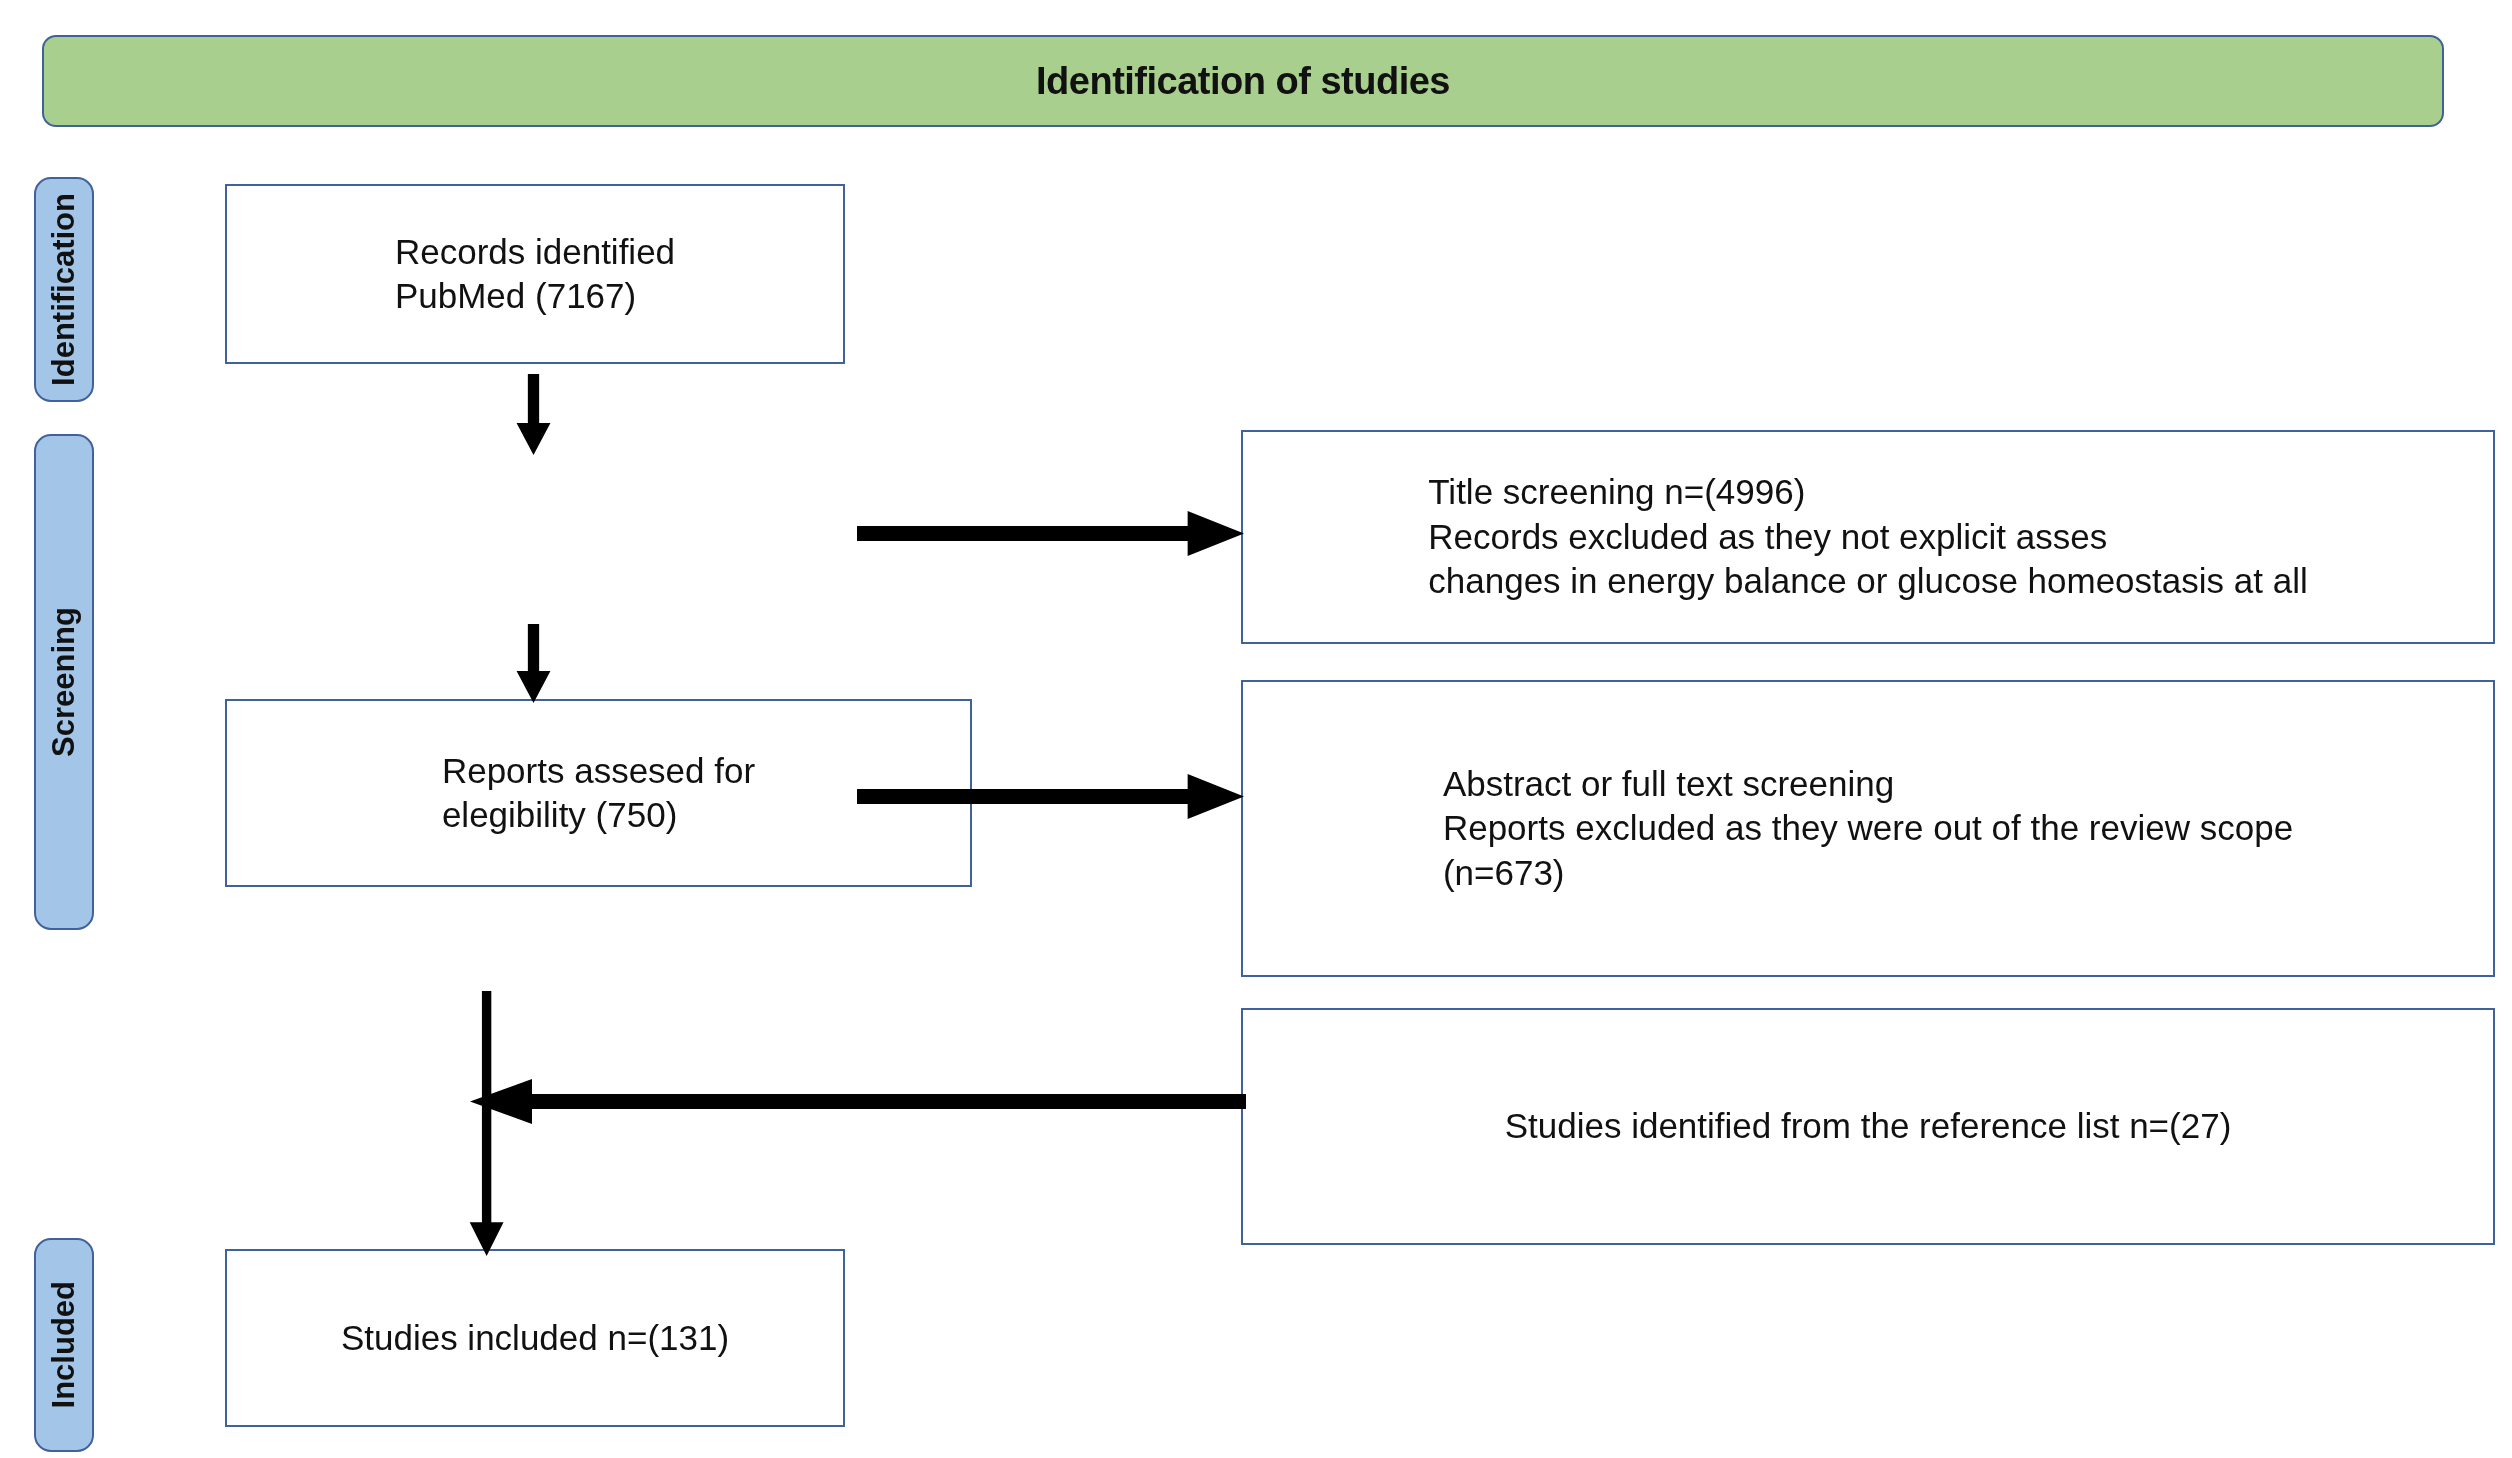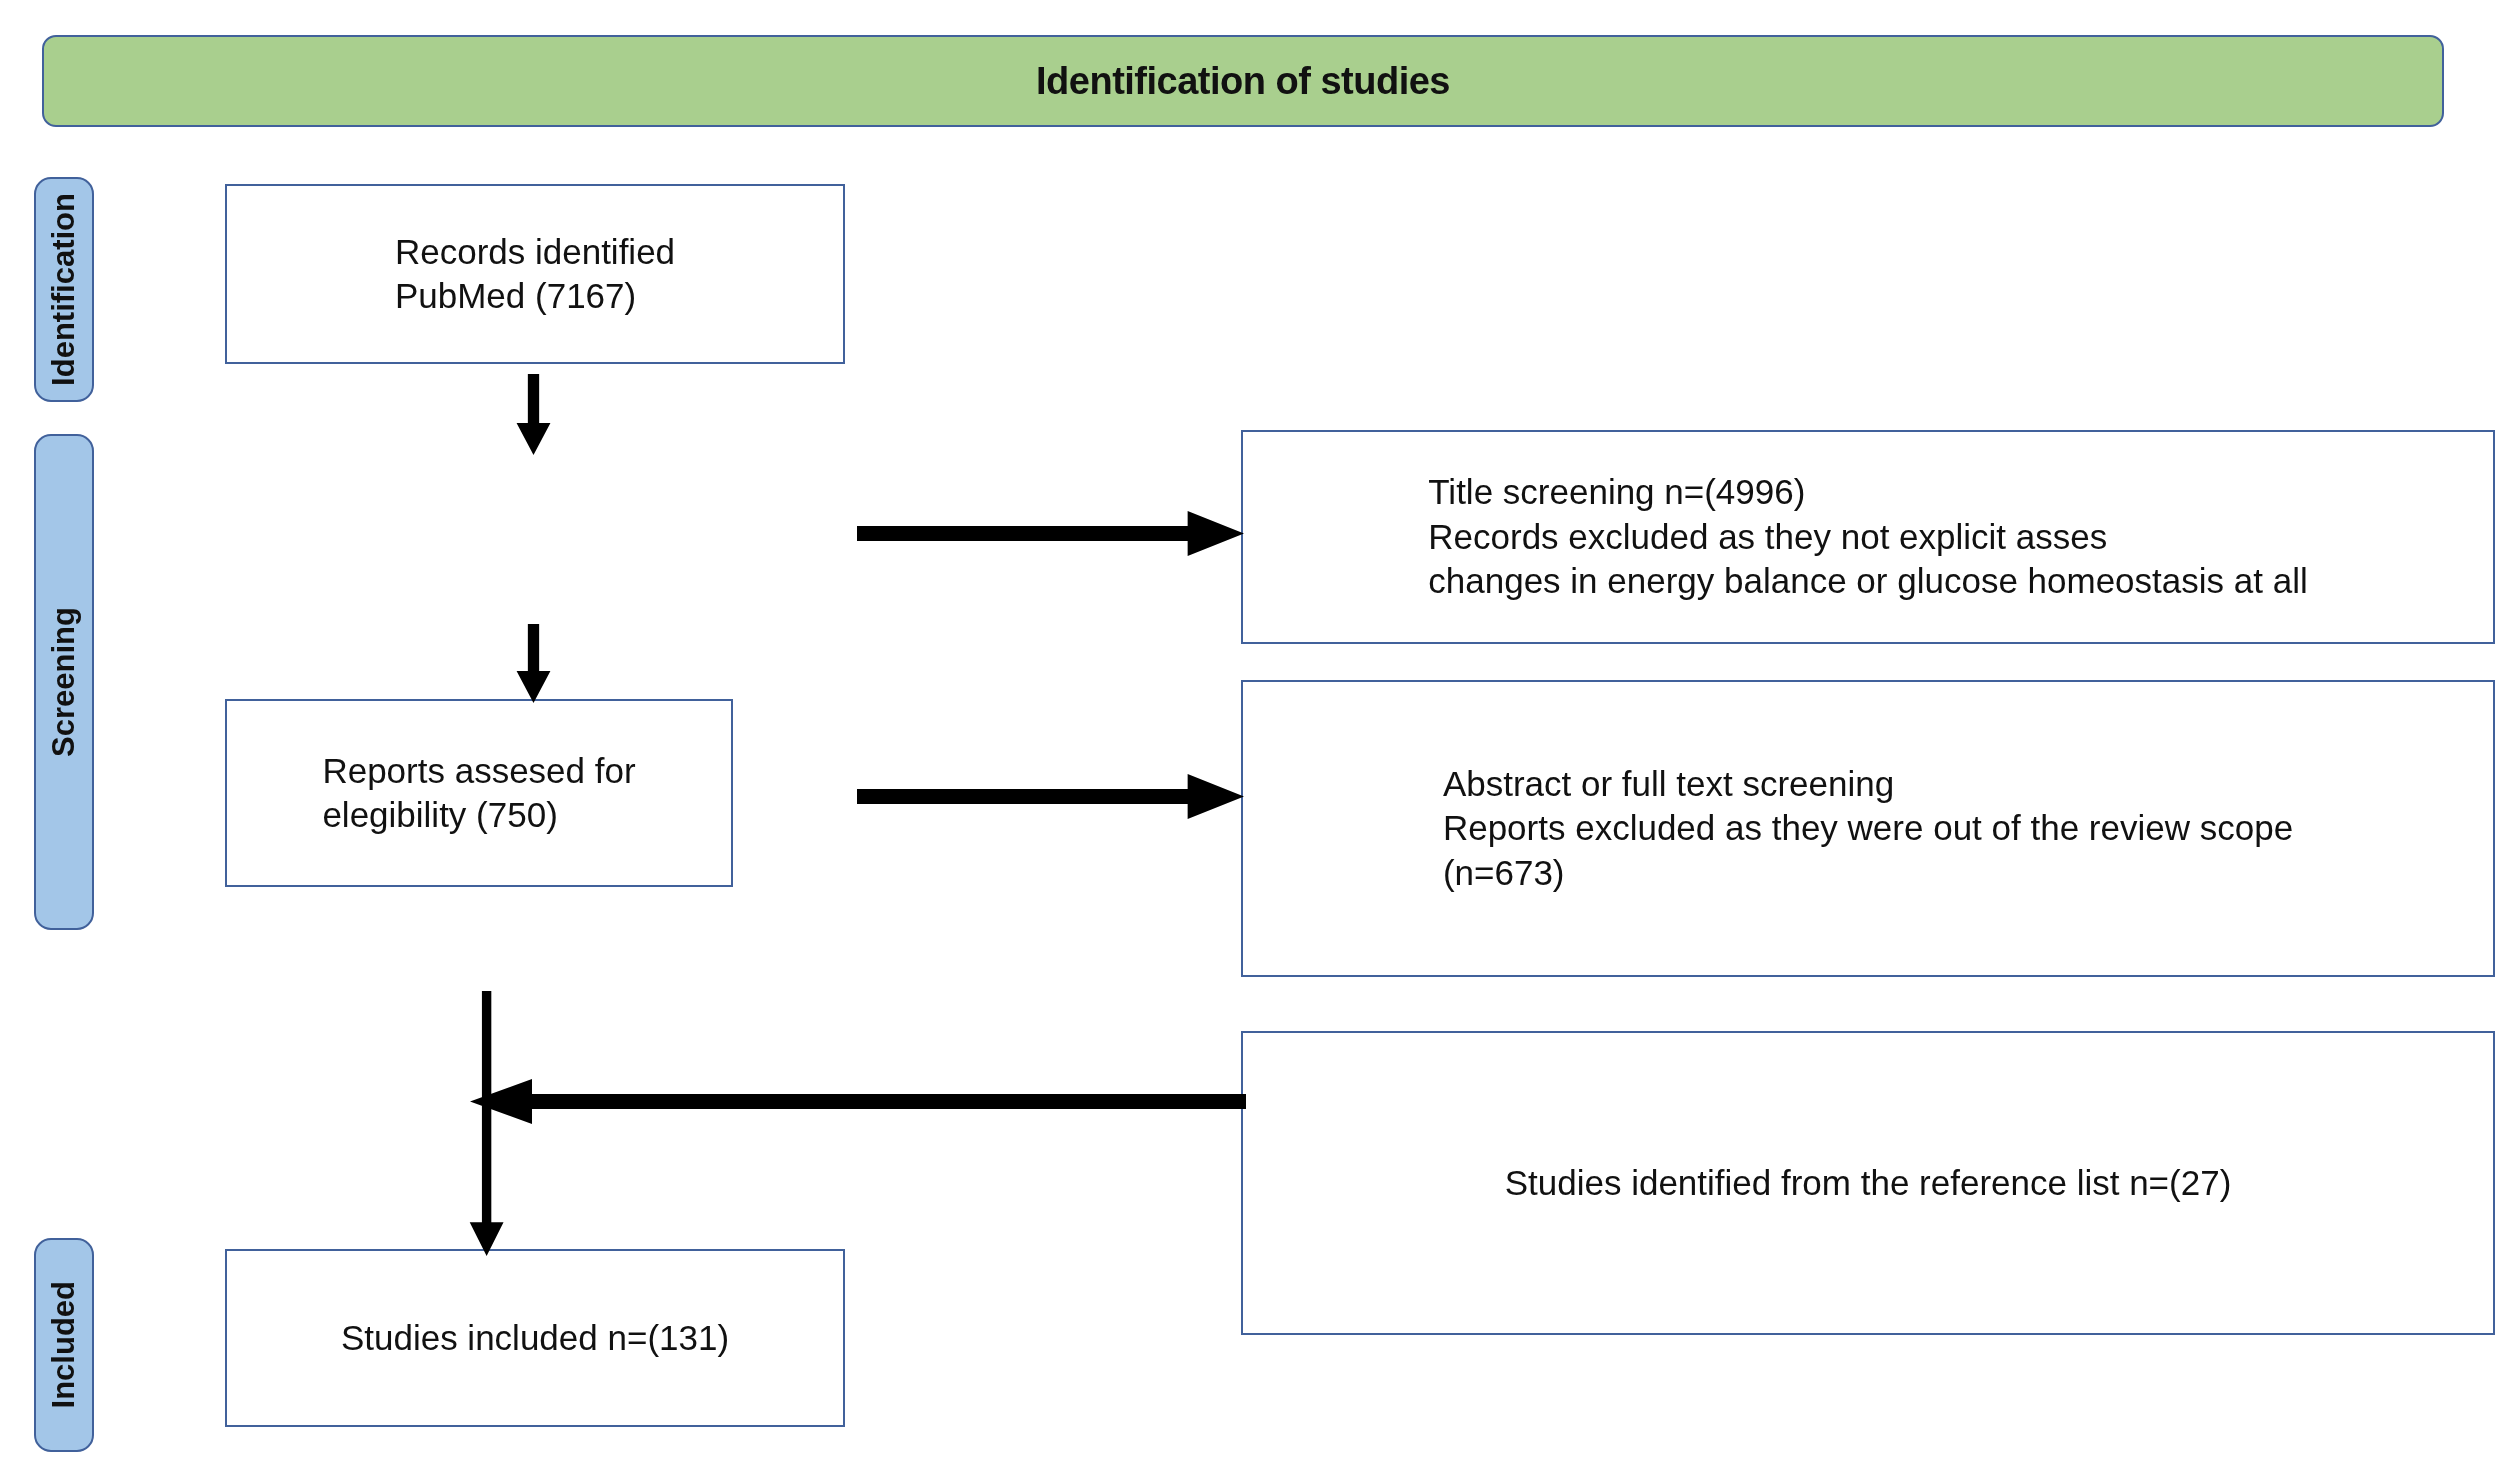--- a/index.html
+++ b/index.html
@@ -77,26 +77,26 @@
   .flow-box-text {
     font-size: 35px;
     line-height: 1.27;
     color: #111111;
     padding: 0 13px;
     white-space: pre-line;
   }
 
   #box-records-identified { left: 225px;  top: 184px;  width: 620px;  height: 180px; }
   #box-records-screened   { left: 225px;  top: 449px;  width: 620px;  height: 169px; }
-  #box-reports-assessed   { left: 225px;  top: 699px;  width: 508px;  height: 188px; }
+  #box-reports-assessed   { left: 225px;  top: 699px;  width: 747px;  height: 188px; }
   #box-studies-included   { left: 225px;  top: 1249px; width: 620px;  height: 178px; }
 
   #box-title-excluded     { left: 1241px; top: 430px;  width: 1254px; height: 214px; }
   #box-fulltext-excluded  { left: 1241px; top: 680px;  width: 1254px; height: 297px; }
-  #box-reference-list     { left: 1241px; top: 1008px; width: 1254px; height: 304px; margin-top: 23px; }
+  #box-reference-list     { left: 1241px; top: 1008px; width: 1254px; height: 237px; }
 
   
   .arrow { position: absolute; }
   .arrow svg { display: block; overflow: visible; }
 
   #arrow-down-1 { left: 507px; top: 374px;  width: 53px; height: 81px;  }
   #arrow-down-2 { left: 507px; top: 624px;  width: 53px; height: 79px;  }
   #arrow-right-1{ left: 857px; top: 507px;  width: 387px; height: 53px; }
   #arrow-right-2{ left: 857px; top: 770px;  width: 387px; height: 53px; }
   #arrow-down-3 { left: 462px; top: 991px; width: 53px; height: 265px; }

